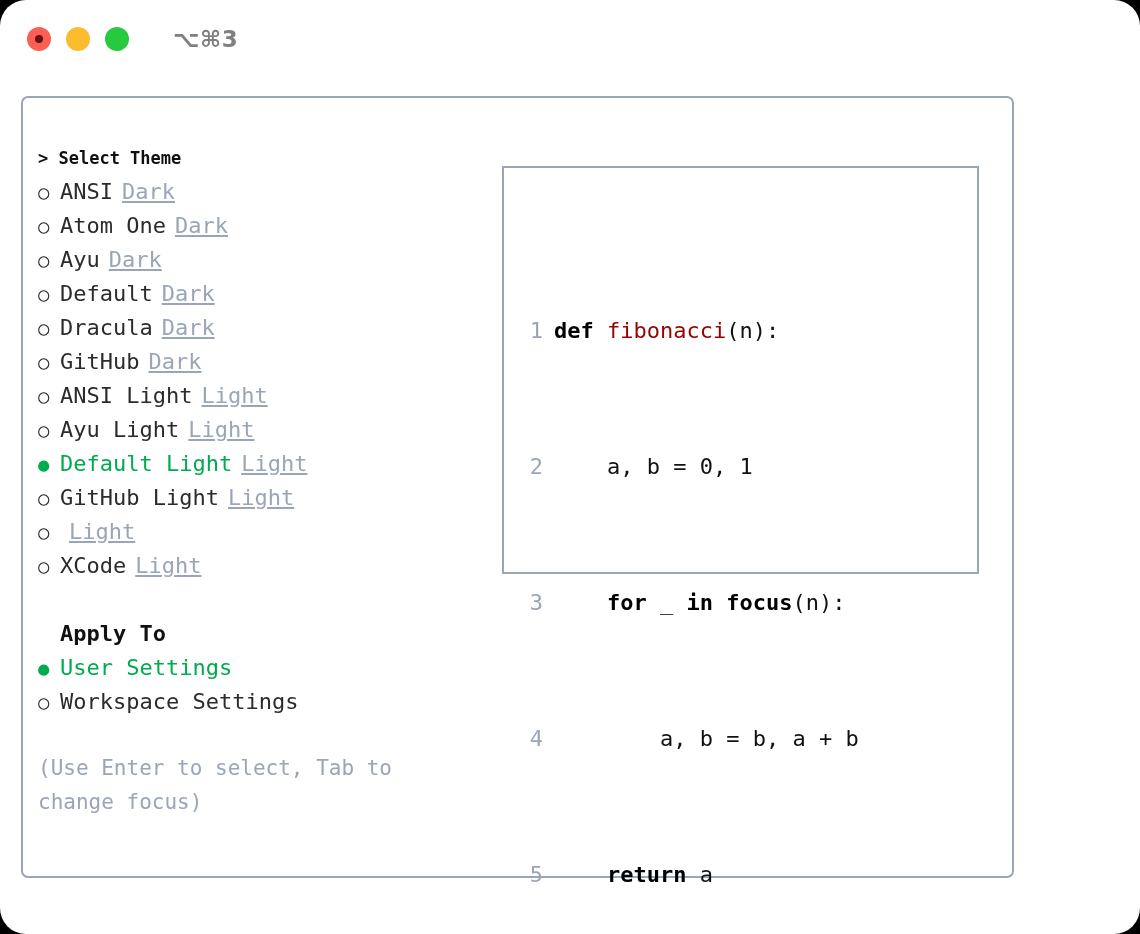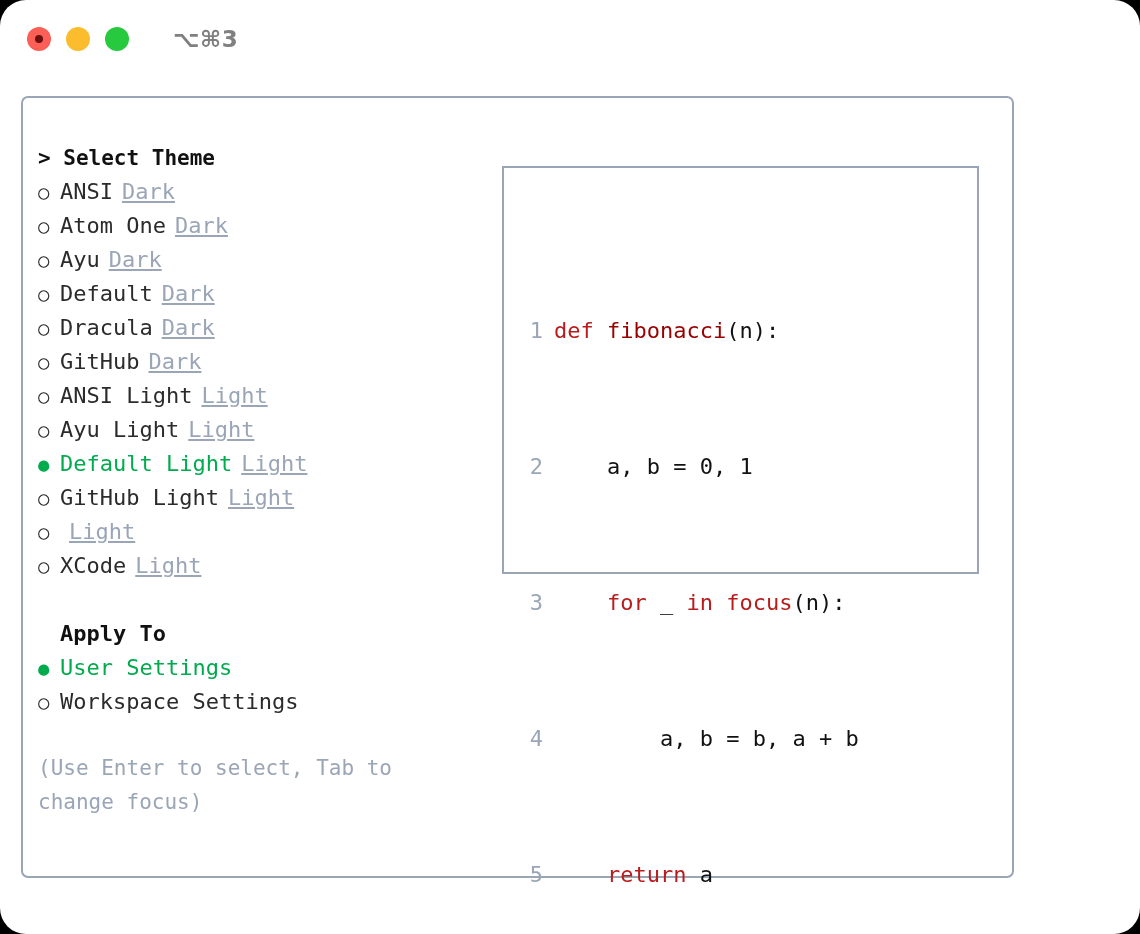--- a/index.html
+++ b/index.html
@@ -85,21 +85,21 @@
   }
 
   
   .left-col {
     position: absolute;
     left: 15px;
     top: 43px;
     width: 430px;
   }
   .section-header {
-    font-size: 21px;
+    font-size: 17px;
     font-weight: 700;
     color: #111111;
     line-height: 34px;
     white-space: pre;
   }
   .theme-row {
     display: flex;
     align-items: baseline;
     font-size: 22px;
     line-height: 34px;
@@ -167,21 +167,21 @@
     white-space: pre;
   }
   .code-line { display: flex; white-space: pre; }
   .lineno {
     width: 26px;
     flex: 0 0 26px;
     text-align: right;
     color: #9aa5b6;
     margin-right: 11px;
   }
-  .tok-kw   { color: #b91c1c; }
+  .tok-kw   { color: #000000; font-weight: bold; }
   .tok-fn   { color: #990000; }
   .tok-text { color: #111111; }
 </style>
 </head>
 <body>
 
 <div class="window">
 
   <div class="titlebar">
     <div class="lights">

